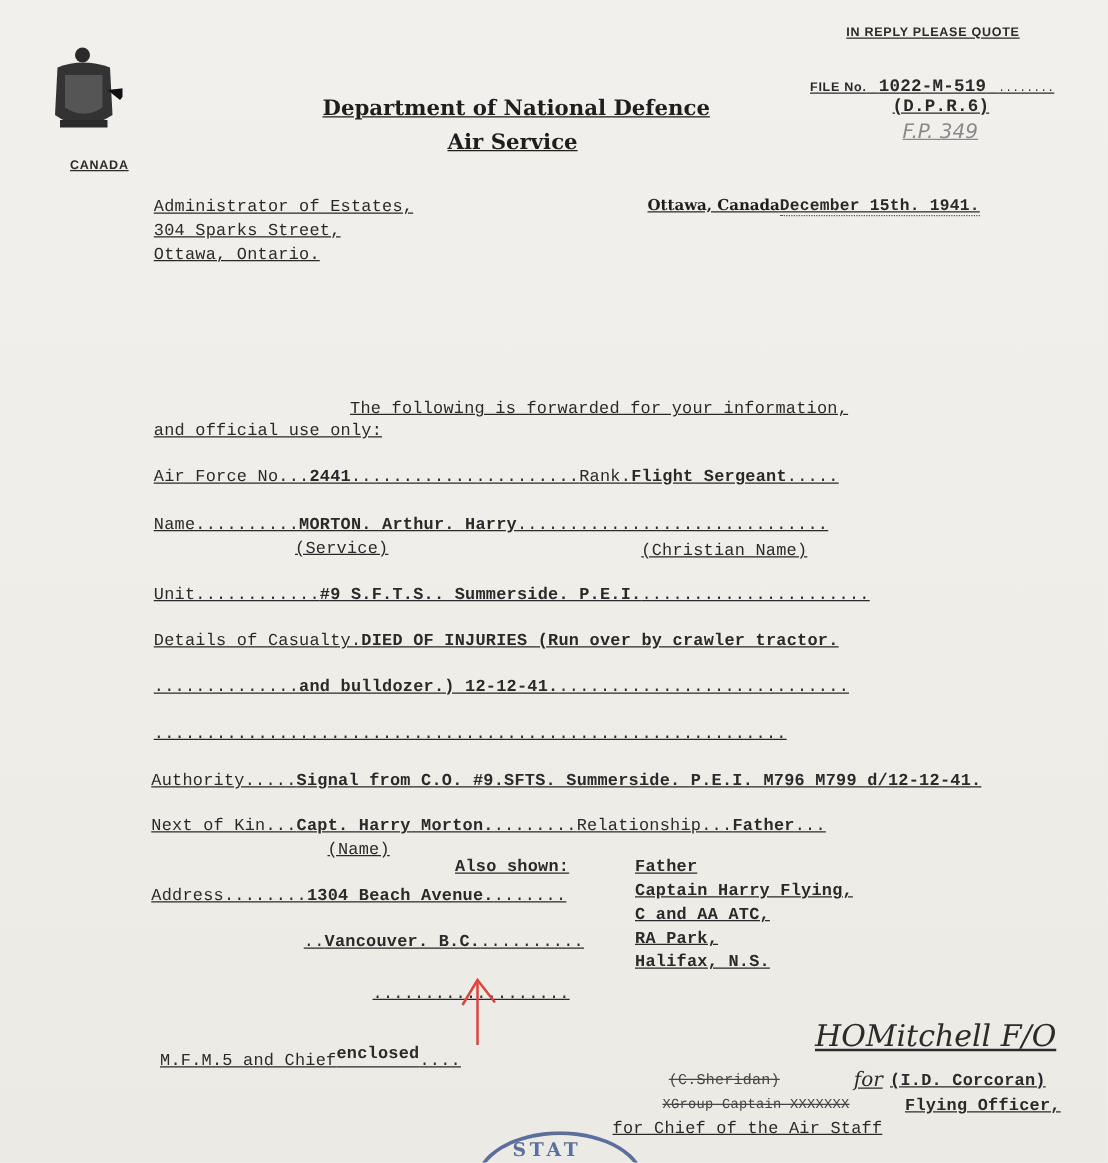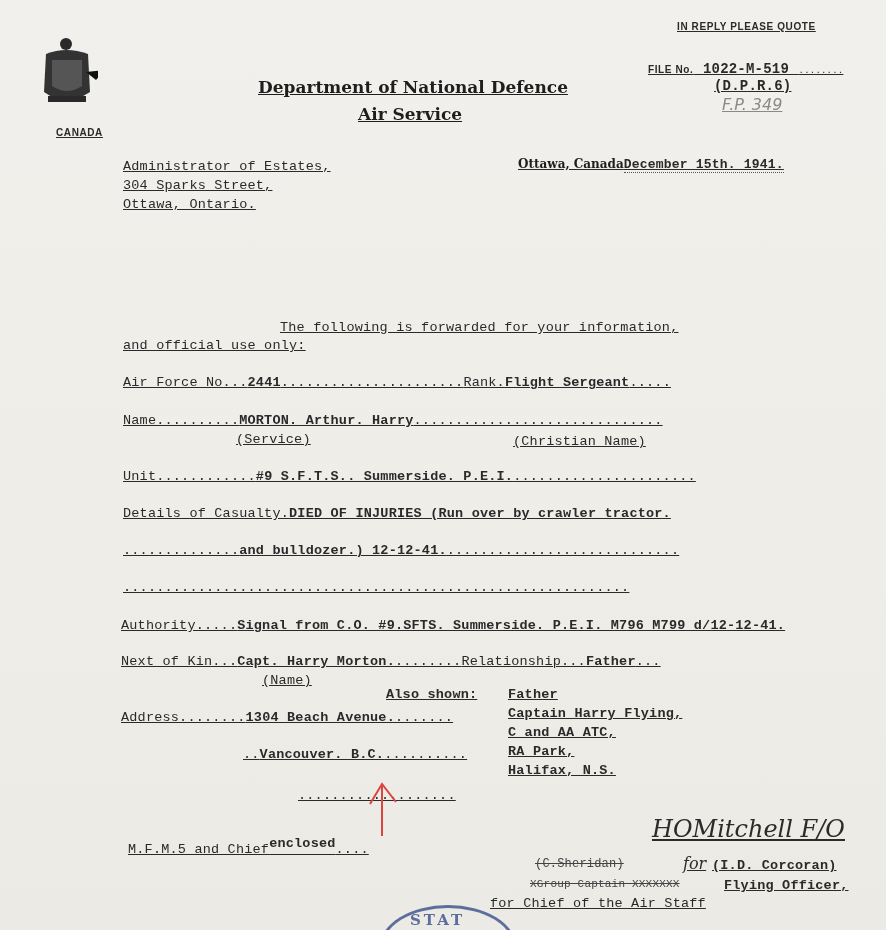--- a/index.html
+++ b/index.html
@@ -87,21 +87,21 @@
   <div class="abs tw" style="left:123px; top:580px;">.............................................................</div>
 
   <div class="abs tw" style="left:121px; top:618px;">
     <span>Authority.....</span><span class="filled">Signal from C.O. #9.SFTS. Summerside. P.E.I. M796 M799 d/12-12-41.</span>
   </div>
 
   <div class="abs tw" style="left:121px; top:654px;">
     <span>Next of Kin...</span><span class="filled">Capt. Harry Morton.</span><span>........</span><span>Relationship...</span><span class="filled">Father</span><span>...</span>
   </div>
   <div class="abs tw" style="left:262px; top:673px;">(Name)</div>
-  <div class="abs tw filled" style="left:386px; top:687px;">Also shown:</div>
+  <div class="abs tw filled" style="left:364px; top:687px;">Also shown:</div>
 
   <div class="abs tw" style="left:121px; top:710px;">
     <span>Address........</span><span class="filled">1304 Beach Avenue.</span><span>.......</span>
   </div>
   <div class="abs tw" style="left:243px; top:747px;">
     <span>..</span><span class="filled">Vancouver. B.C.</span><span>..........</span>
   </div>
   <div class="abs tw" style="left:298px; top:788px;">...................</div>
 
   <div class="abs tw filled" style="left:508px; top:687px;">Father</div>

